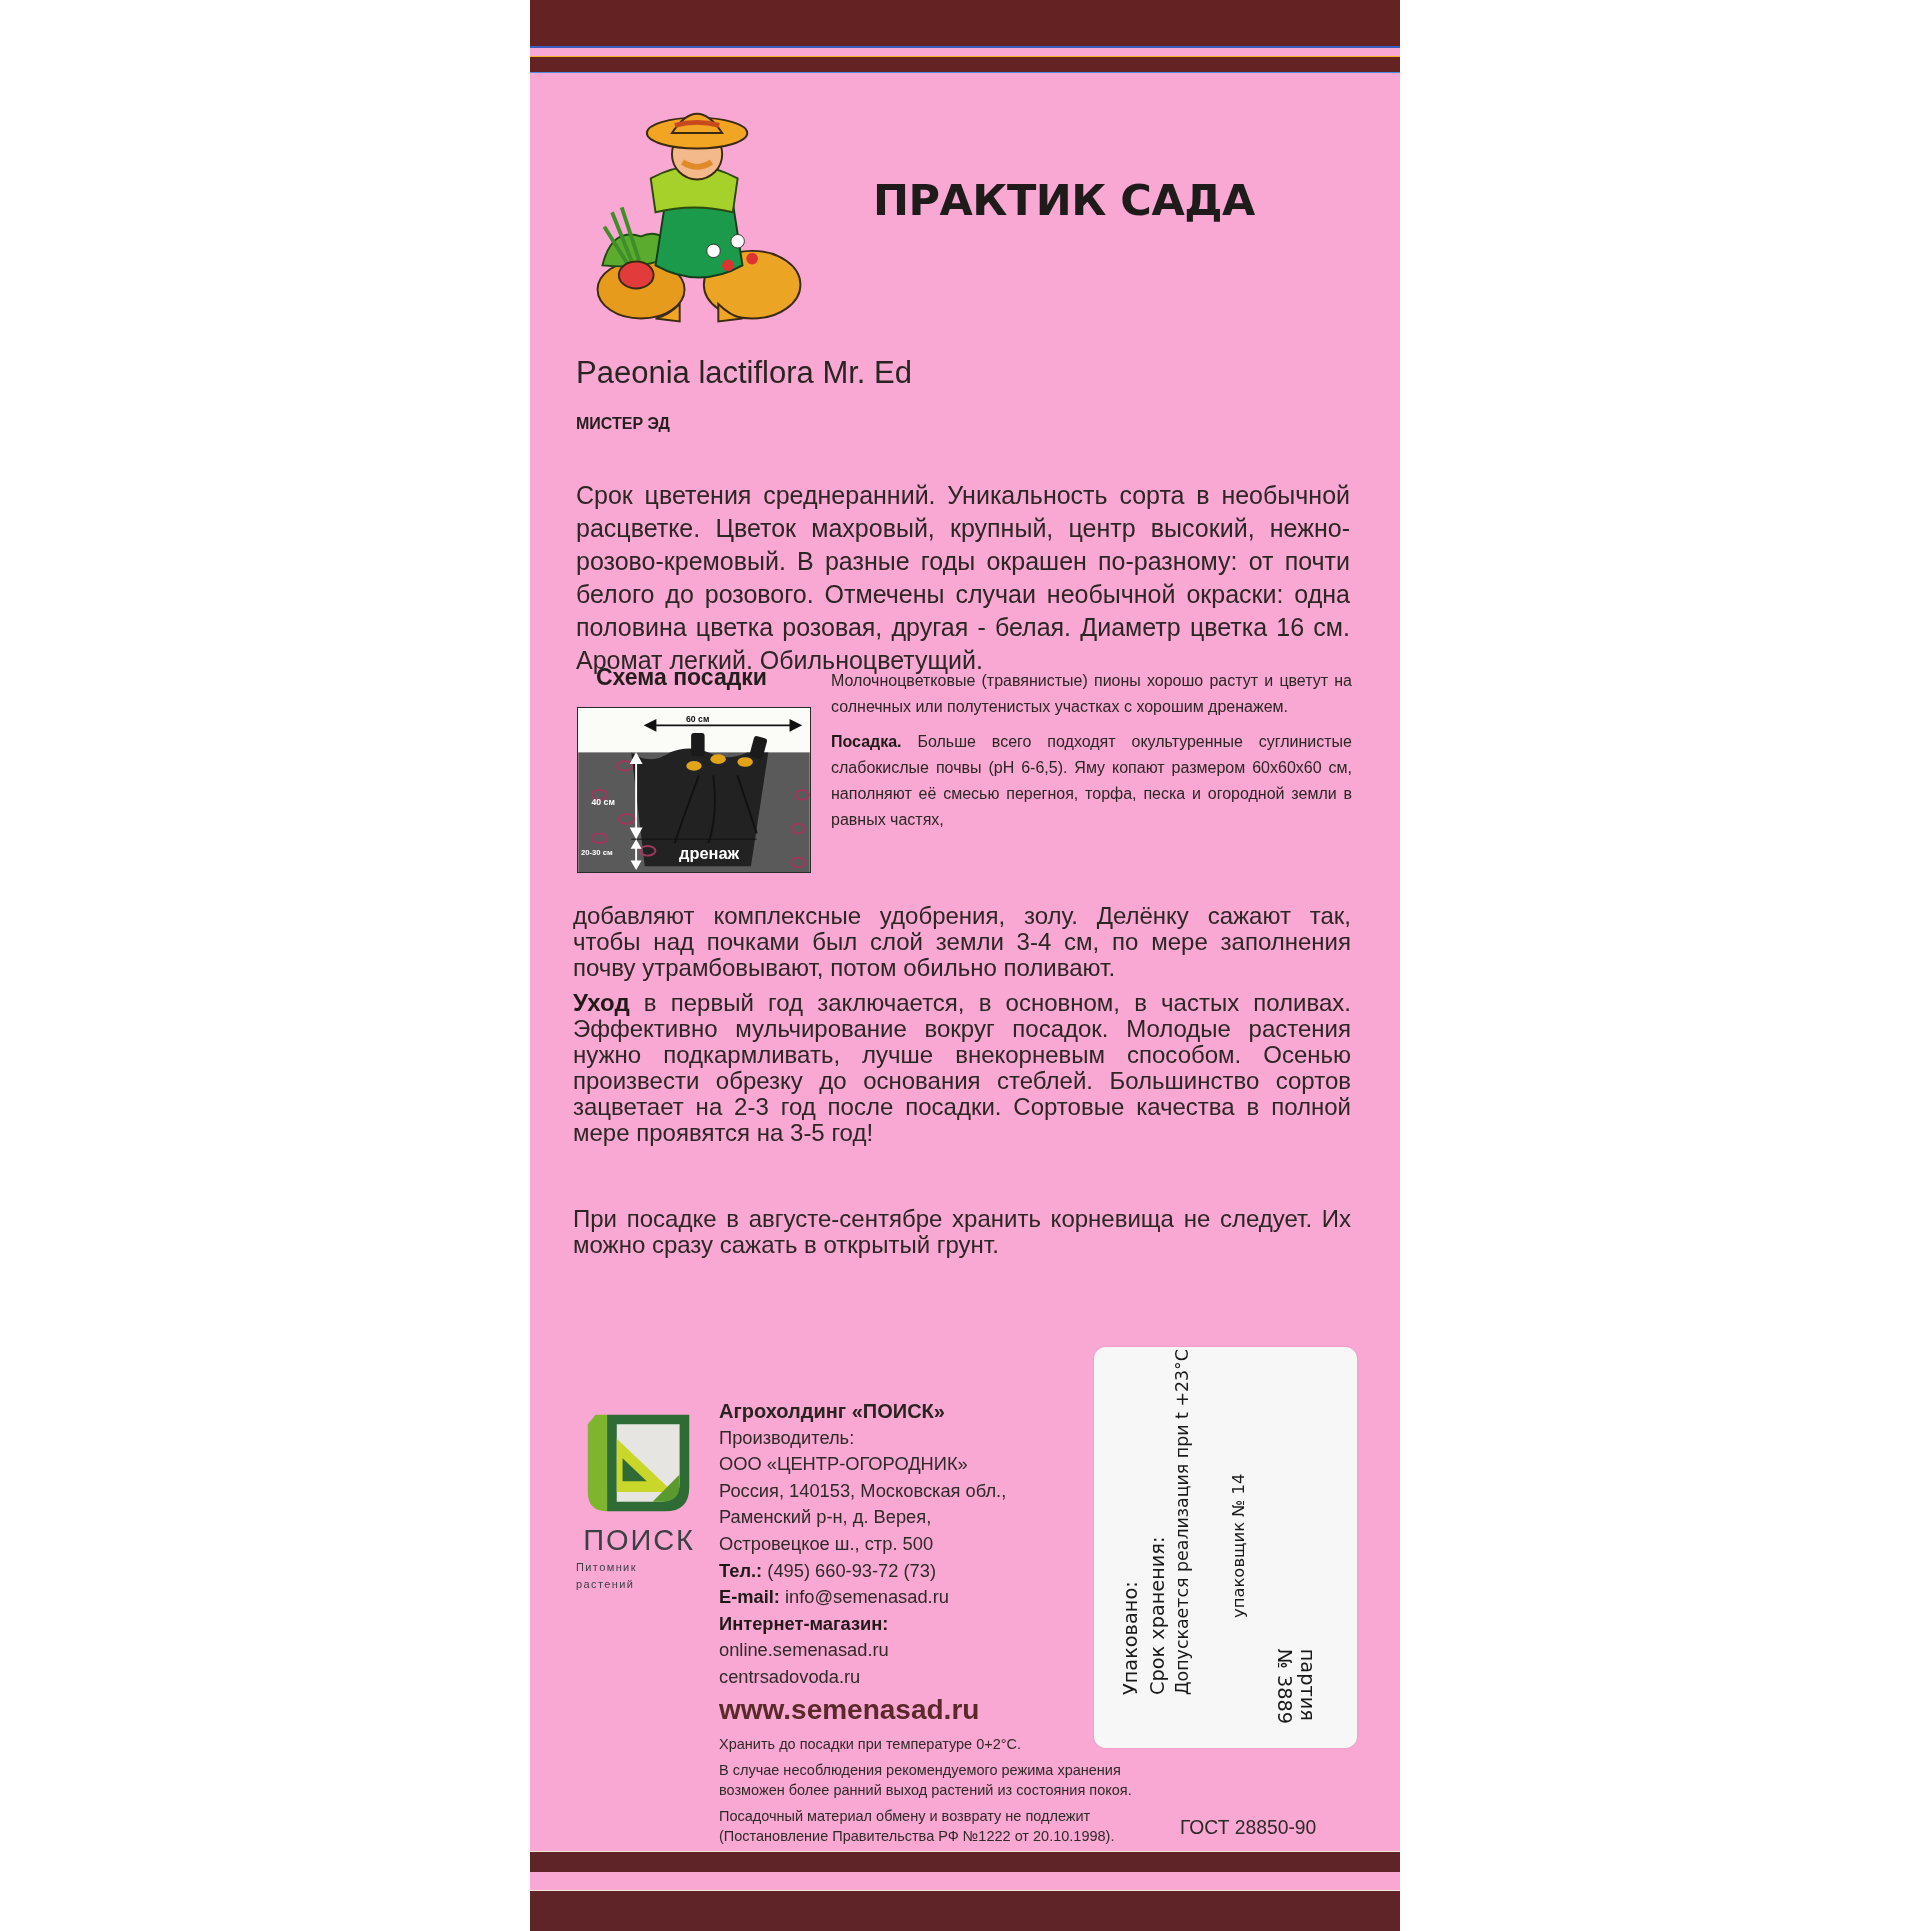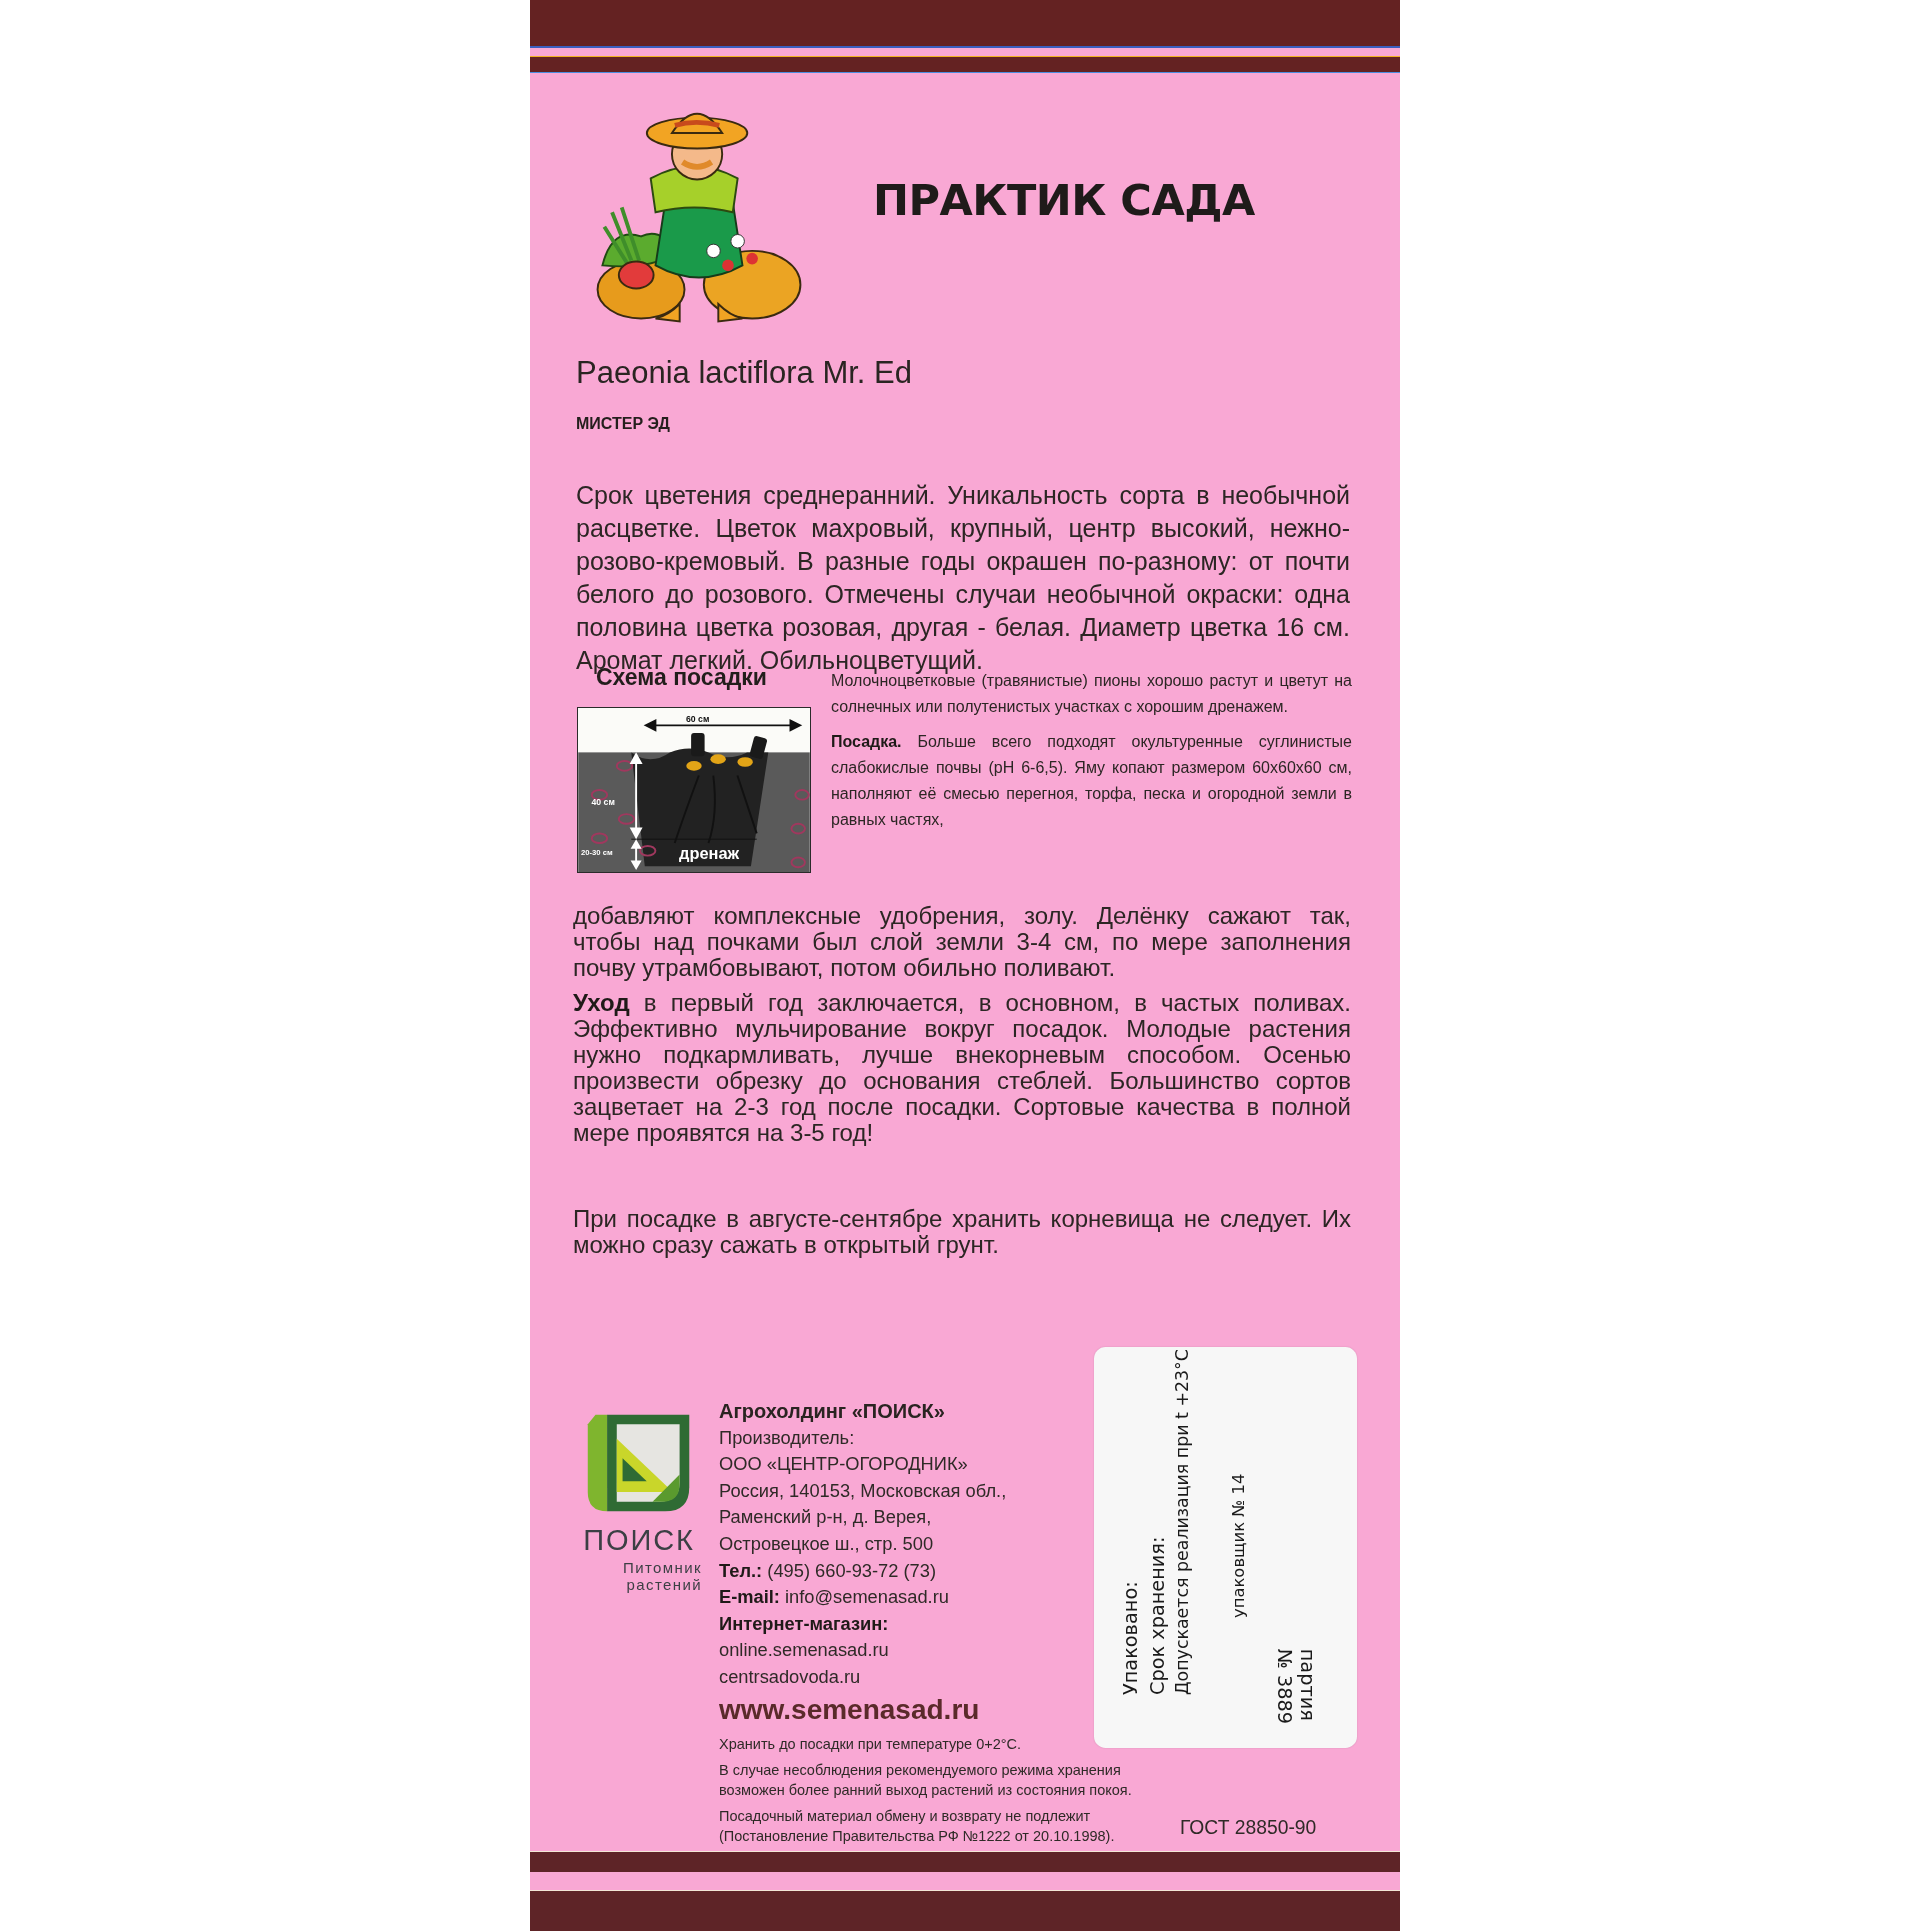--- a/index.html
+++ b/index.html
@@ -24,21 +24,21 @@
   .diagram { position:absolute; left:47px; top:707px; width:232px; height:164px; border:1.9px solid #2b2b2b; background:#fafaf8; overflow:hidden;text-align:center; }
   .diagram svg { display:block; }
 
   .right-text { position:absolute; left:301px; top:668px; width:521px; font-size:16px; line-height:26px; text-align:justify; color:#2c2624; }
   .full-text { position:absolute; left:43px; width:778px; font-size:24px; line-height:26px; text-align:justify; color:#2c2624; }
   .para-gap { height:8.7px; }
   b { color:#1f1a18; }
 
   .logo { position:absolute; left:46px; top:1405px; width:126px; height:188px; }
   .logo-word { position:absolute; left:46px; top:1524px; width:126px; text-align:center; font-size:29px; letter-spacing:1.9px; color:#3c3f44; }
-  .logo-sub { position:absolute; left:46px; top:1559px; width:126px; text-align:right; font-size:15px; line-height:17.4px; letter-spacing:1.4px; color:#3c3f44; }
+  .logo-sub { position:absolute; left:46px; top:1559px; width:126px; text-align:left; font-size:11px; line-height:17.4px; letter-spacing:1.4px; color:#3c3f44; }
 
   .company { position:absolute; left:189px; top:1398px; font-size:18.3px; line-height:26.6px; color:#2f2a27; }
   .company .title { font-weight:bold; font-size:20px; color:#2a2421; }
   .company .website { font-weight:bold; font-size:28px; line-height:35px; color:#5a2a2a; margin-top:1.9px; }
   .fine { position:absolute; left:189px; top:1734px; font-size:14.5px; line-height:20px; color:#2f2a27; }
   .fine .gap { height:5.8px; }
   .gost { position:absolute; left:650px; top:1817px; font-size:19.3px; color:#2f2a27; }
 
   .sticker { position:absolute; left:564px; top:1347px; width:263px; height:401px; background:#f7f7f7; border-radius:11.6px; box-shadow:0 0 1.9px rgba(0,0,0,0.15); overflow:hidden; }
   .stk-rot { position:absolute; left:0; top:0; width:401px; height:263px; transform-origin:0 0; transform:translate(0,401px) rotate(-90deg); font-family:"DejaVu Sans", sans-serif; color:#1a1a1a; }

